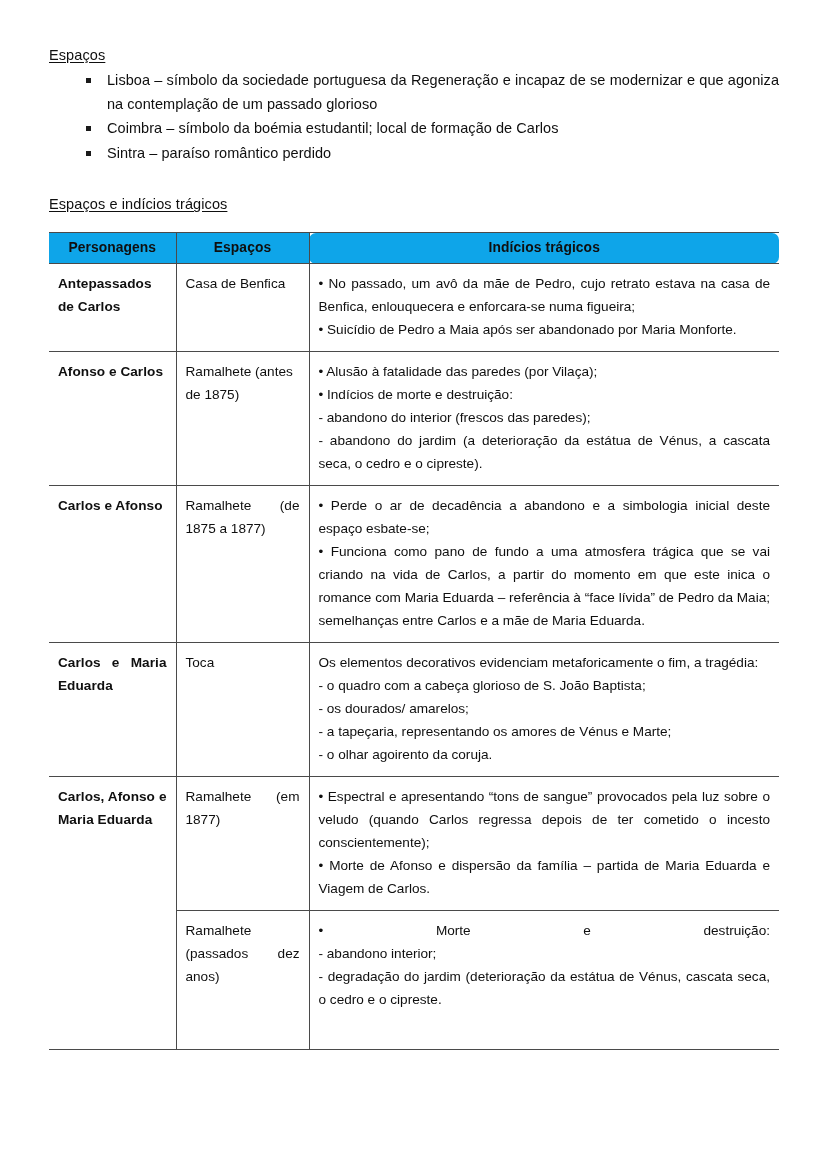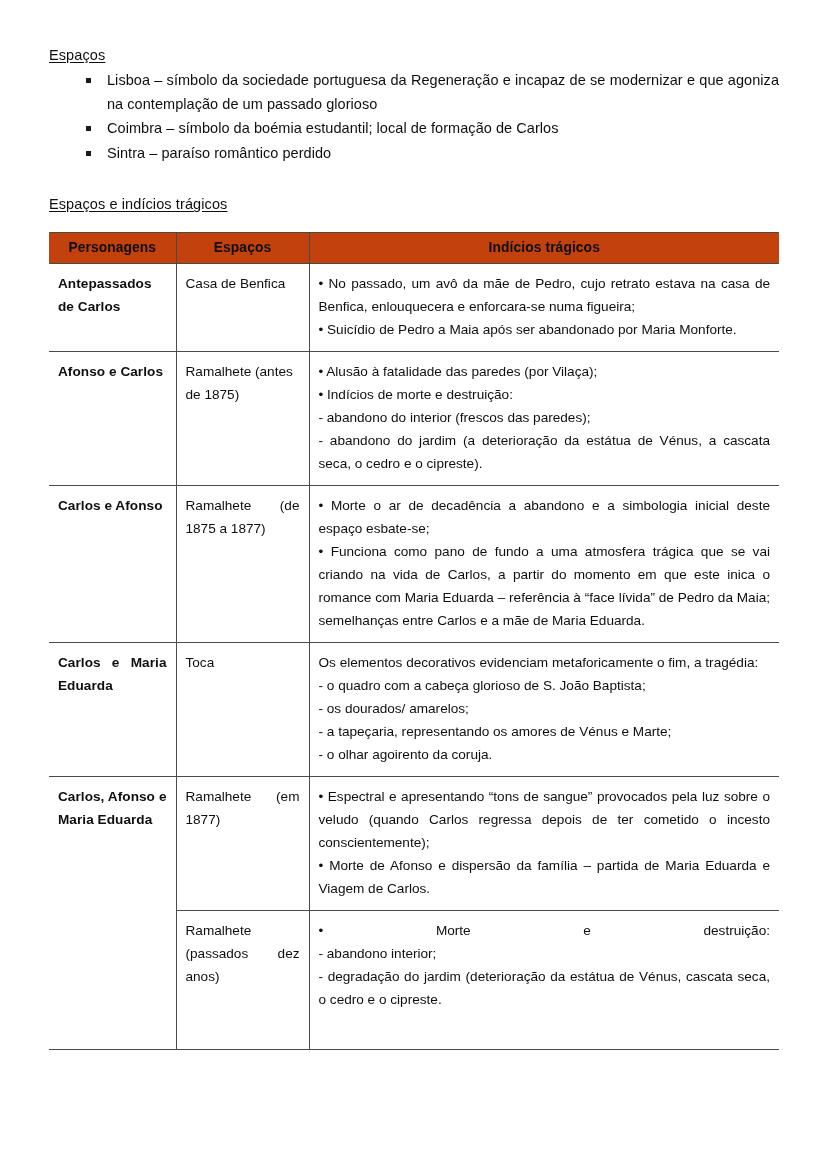--- a/index.html
+++ b/index.html
@@ -70,34 +70,34 @@
     border-collapse: collapse;
     width: 730px;
     table-layout: fixed;
     font-size: 13.6px;
   }
   table.tragic col.c1 { width: 127px; }
   table.tragic col.c2 { width: 133px; }
   table.tragic col.c3 { width: 470px; }
 
   table.tragic th {
-    background: #c2410c;
+    background: #0ea5e9;
     border-top: 1.6px solid #4a4a4a;
     border-bottom: 1.1px solid #4a4a4a;
     border-left: 1.1px solid #4a4a4a;
     border-right: 1.1px solid #4a4a4a;
     font-weight: bold;
     font-size: 13.8px;
     text-align: center;
     padding: 7px 6px 8px 6px;
     vertical-align: middle;
     letter-spacing: 0.1px;
   }
   table.tragic th:first-child { border-left: none; }
-  table.tragic th:last-child { border-right: none; }
+  table.tragic th:last-child { border-right: none; border-radius: 7px; }
 
   table.tragic td {
     border-left: 1.1px solid #4a4a4a;
     border-right: 1.1px solid #4a4a4a;
     border-bottom: 1.1px solid #4a4a4a;
     vertical-align: top;
     padding: 8px 9px 10px 9px;
     line-height: 23px;
   }
   table.tragic td:first-child { border-left: none; }
@@ -189,21 +189,21 @@
           <p class="left">• Indícios de morte e destruição:</p>
           <p class="left">- abandono do interior (frescos das paredes);</p>
           <p class="spaced">- abandono do jardim (a deterioração da estátua de Vénus, a cascata seca, o cedro e o cipreste).</p>
         </td>
       </tr>
 
       <tr>
         <td class="c-person single">Carlos e Afonso</td>
         <td class="c-space">Ramalhete (de 1875 a 1877)</td>
         <td class="c-clues">
-          <p class="spaced">• Morte o ar de decadência a abandono e a simbologia inicial deste espaço esbate-se;</p>
+          <p class="spaced">• Perde o ar de decadência a abandono e a simbologia inicial deste espaço esbate-se;</p>
           <p class="spaced">• Funciona como pano de fundo a uma atmosfera trágica que se vai criando na vida de Carlos, a partir do momento em que este inica o romance com Maria Eduarda – referência à “face lívida” de Pedro da Maia; semelhanças entre Carlos e a mãe de Maria Eduarda.</p>
         </td>
       </tr>
 
       <tr>
         <td class="c-person">Carlos e Maria Eduarda</td>
         <td class="c-space single">Toca</td>
         <td class="c-clues">
           <p class="spaced">Os elementos decorativos evidenciam metaforicamente o fim, a tragédia:</p>
           <p class="left">- o quadro com a cabeça glorioso de S. João Baptista;</p>

